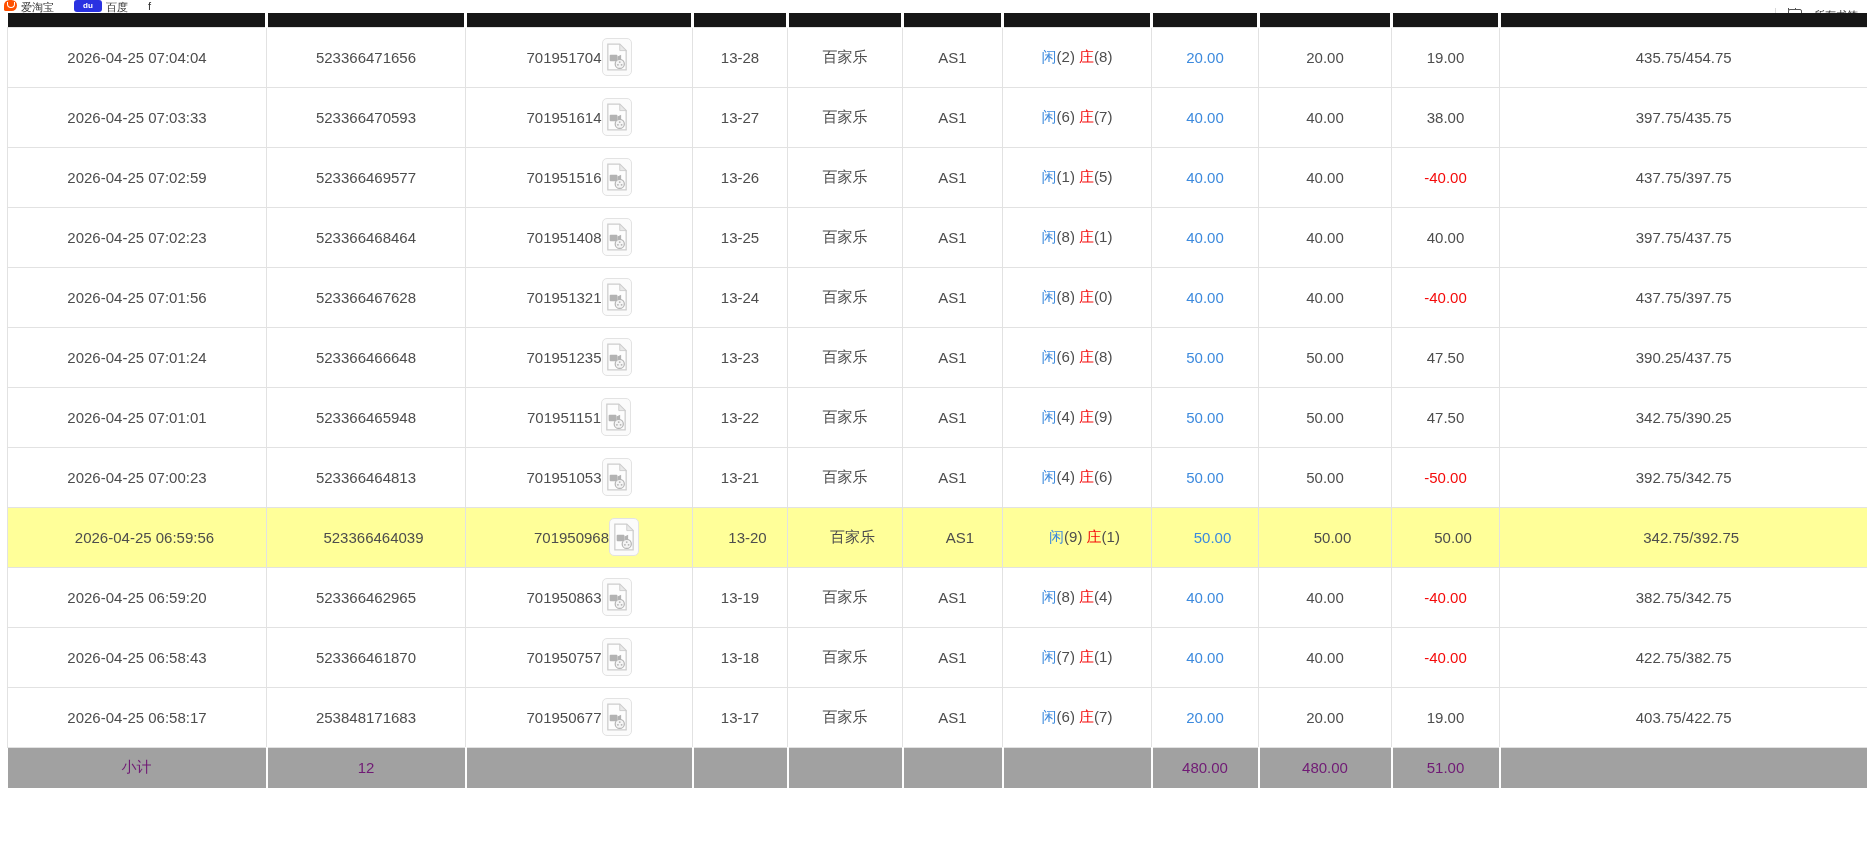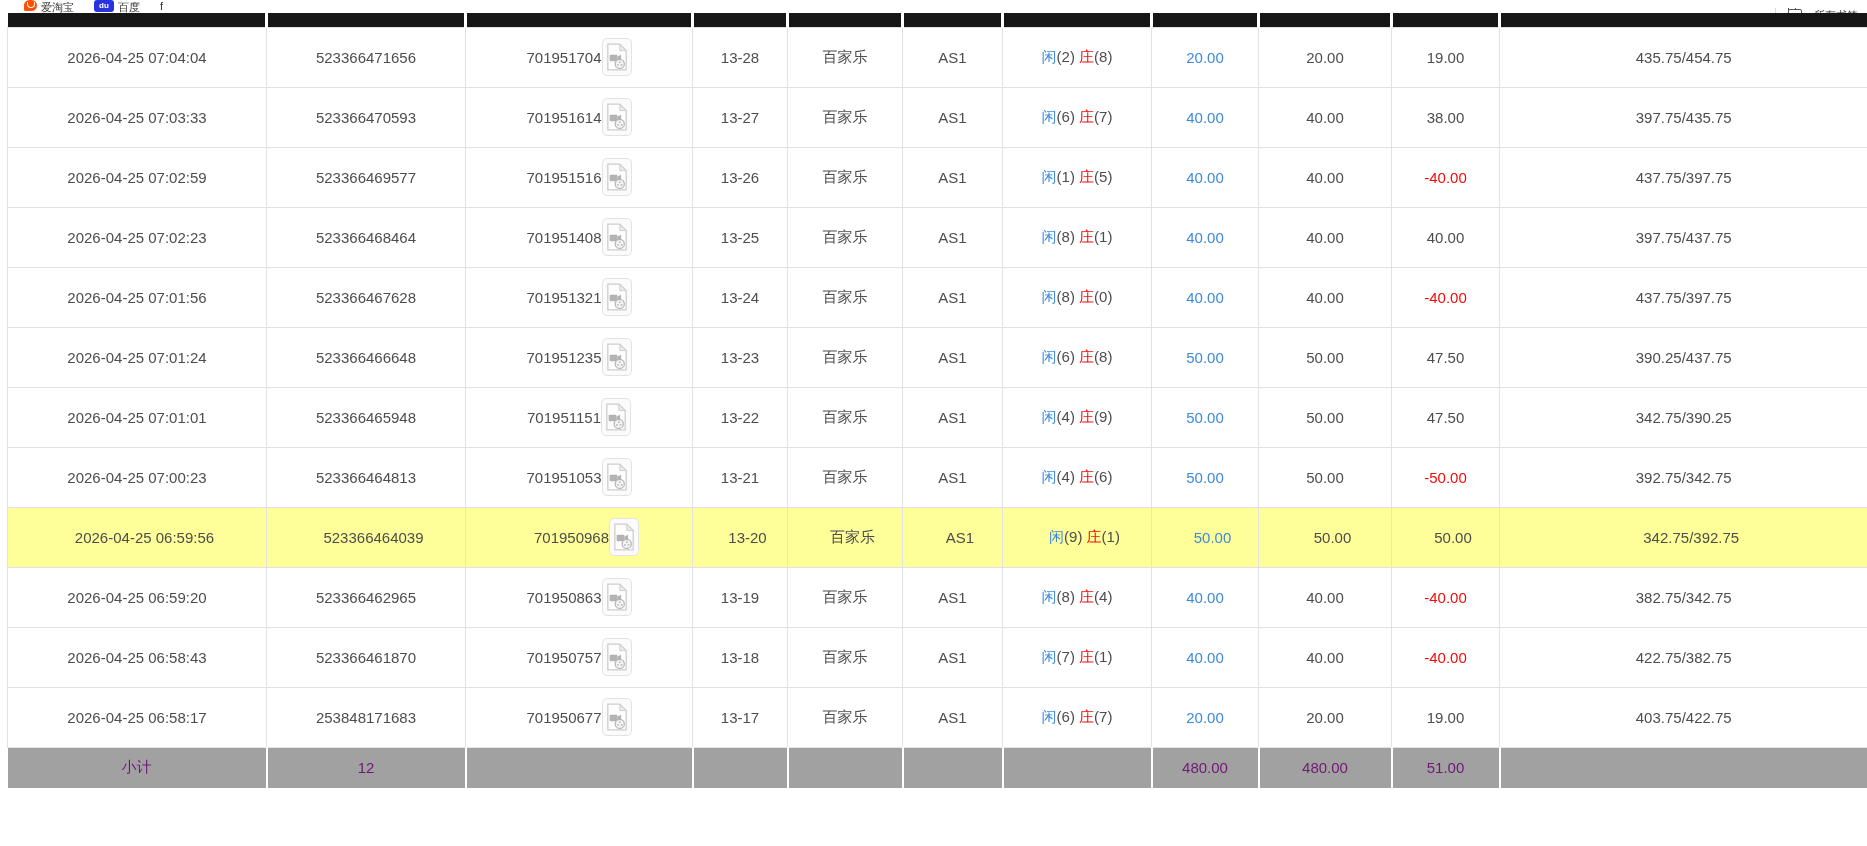--- a/index.html
+++ b/index.html
@@ -2,26 +2,26 @@
 <html><head>
 <meta charset="utf-8">
 <style>
   * { margin:0; padding:0; box-sizing:border-box; }
   html,body { width:1867px; height:846px; background:#fff; overflow:hidden;
               font-family:"Liberation Sans", sans-serif; color:#4d4d4d; }
 
   
   .bm-bar { height:13px; width:1867px; background:#fff; position:relative; overflow:hidden;
             display:flex; align-items:flex-start; font-size:11px; color:#333; }
-  .bm-left { display:flex; align-items:flex-start; padding-left:24px; gap:6px; }
+  .bm-left { display:flex; align-items:flex-start; padding-left:4px; gap:6px; }
   .bm-item { display:flex; align-items:flex-start; gap:4px; margin-right:14px; cursor:pointer; white-space:nowrap; }
   .tb-icon { width:13px; height:11px; background:#ff5000; border-radius:6px 6px 6px 2px; position:relative; display:inline-block; }
   .tb-icon:after { content:""; position:absolute; left:3px; top:2px; width:6px; height:5px;
                    border:1.5px solid #fff; border-top:none; border-radius:0 0 5px 5px; }
-  .bd-icon { width:20px; height:12px; background:#2932e1; border-radius:3px; color:#fff;
+  .bd-icon { width:28px; height:12px; background:#2932e1; border-radius:3px; color:#fff;
              font-size:8px; font-weight:bold; text-align:center; line-height:12px; display:inline-block; }
   .bm-right { position:absolute; right:0; top:0; display:flex; align-items:flex-start; gap:12px;
               padding-left:8px; white-space:nowrap; overflow:hidden; width:100px;margin-top:8px; }
   .bm-divider { width:1px; height:14px; background:#d8d8d8; display:inline-block; }
   .folder-icon { width:14px; height:11px; border:1.3px solid #555; border-radius:2px; position:relative; display:inline-block; margin-top:1px; }
   .folder-icon:before { content:""; position:absolute; top:-4px; left:-1.3px; width:6px; height:3px;
                         border:1.3px solid #555; border-bottom:none; border-radius:2px 2px 0 0; }
 
   
   .tbl-wrap { margin-left:7px; }

